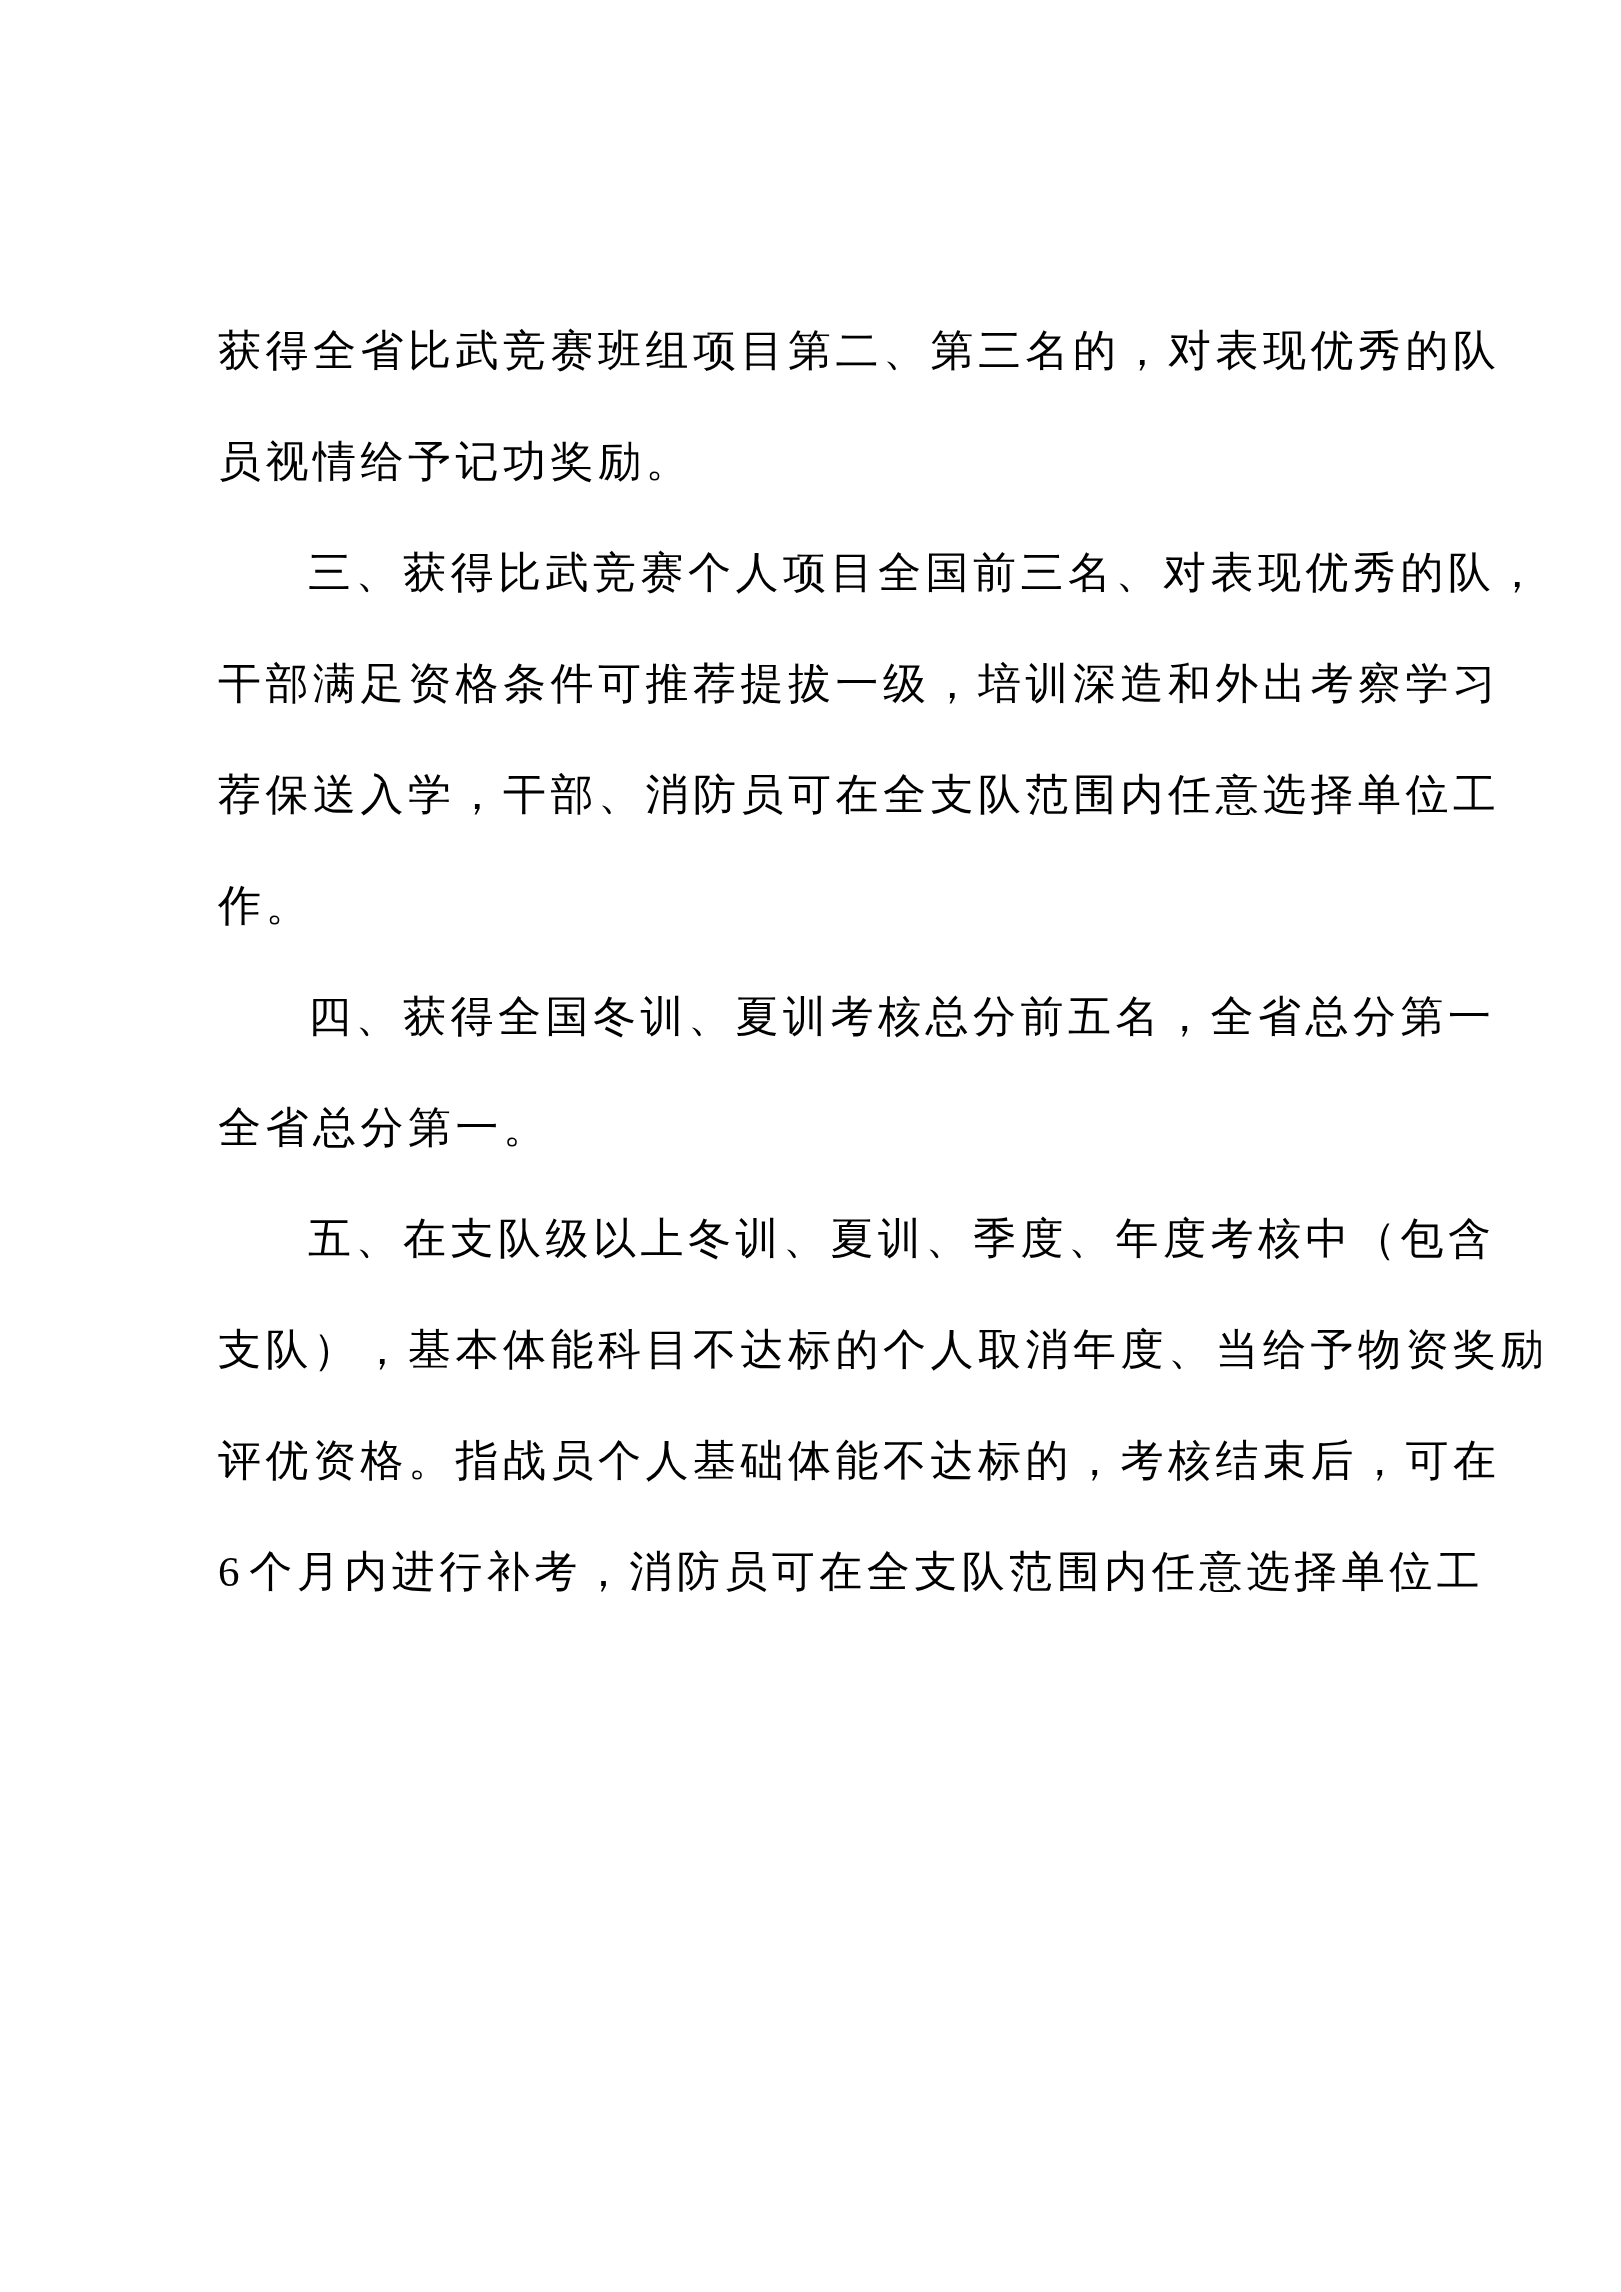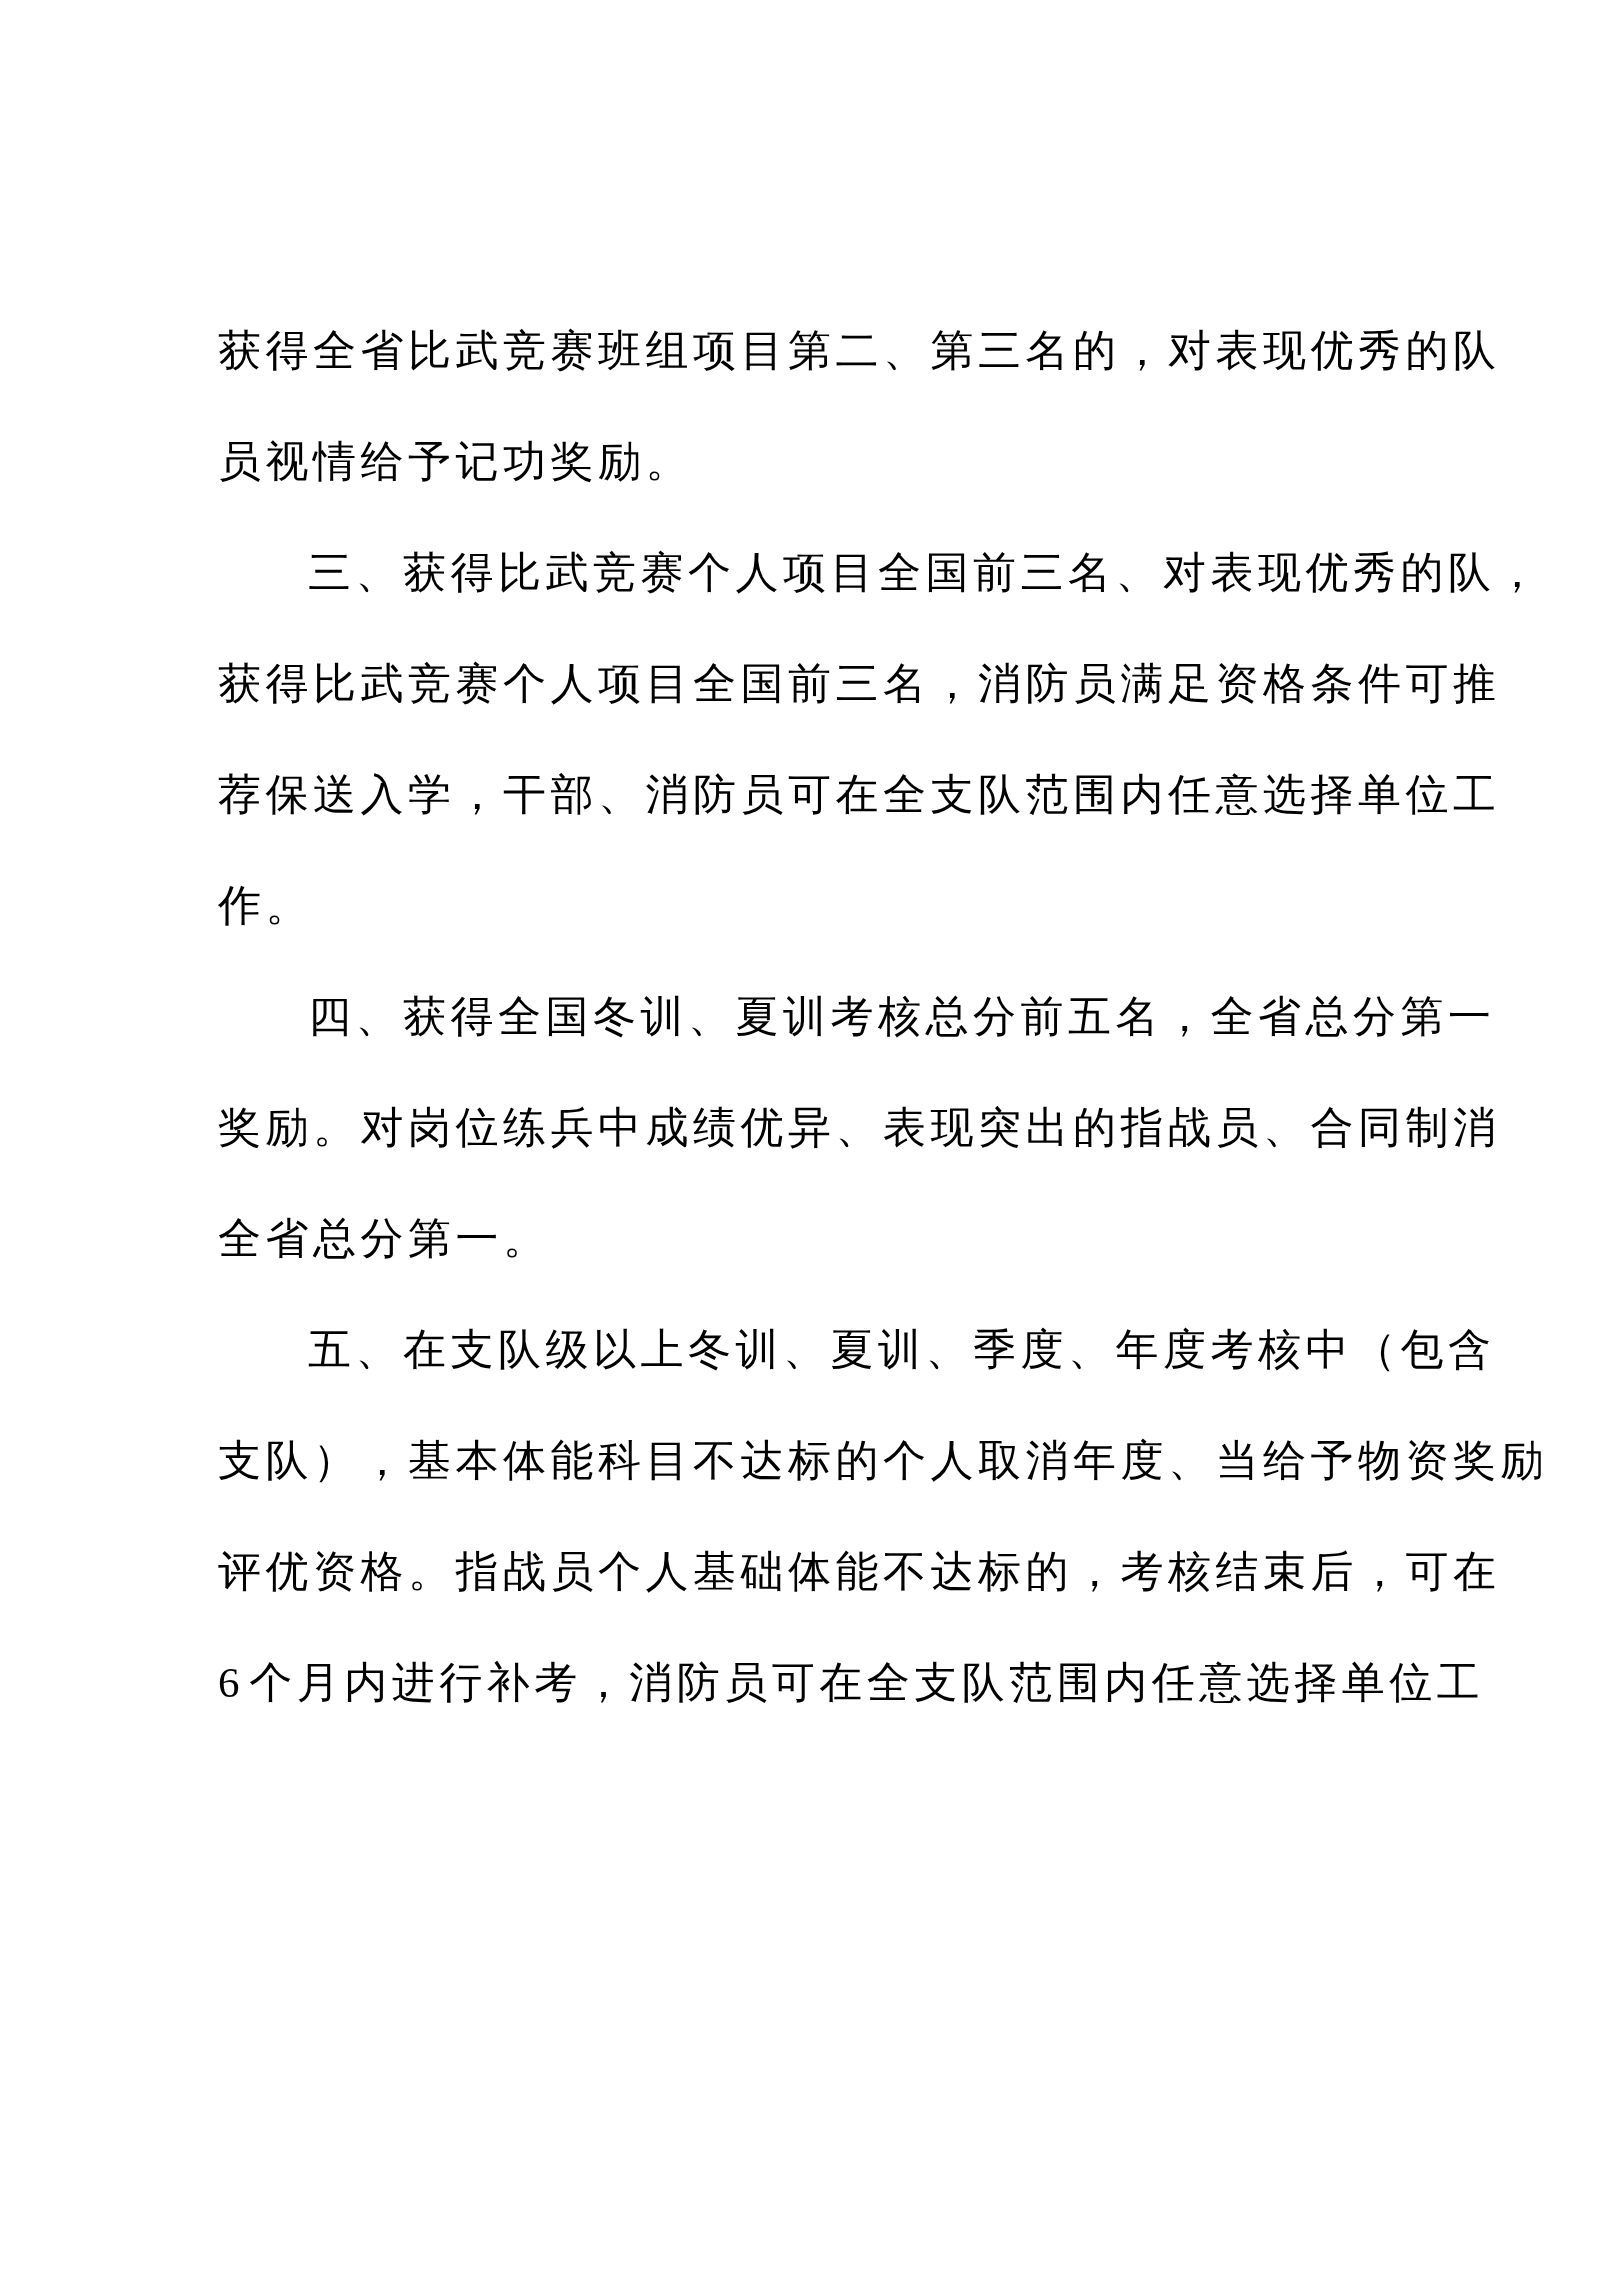--- a/index.html
+++ b/index.html
@@ -51,28 +51,27 @@
 <div class="page">
   <div class="body-text">
 
     <div class="paragraph">
       <div class="line">获得全省比武竞赛班组项目第二、第三名的，对表现优秀的队</div>
       <div class="line">员视情给予记功奖励。</div>
     </div>
 
     <div class="paragraph">
       <div class="line indent">三、获得比武竞赛个人项目全国前三名、对表现优秀的队，</div>
-      <div class="line">获得比武竞赛个人项目全国前三名，消防员满足资格条件可推</div>
+      <div class="line">干部满足资格条件可推荐提拔一级，培训深造和外出考察学习</div>
       <div class="line">荐保送入学，干部、消防员可在全支队范围内任意选择单位工</div>
       <div class="line">作。</div>
     </div>
 
     <div class="paragraph">
       <div class="line indent">四、获得全国冬训、夏训考核总分前五名，全省总分第一</div>
-      <div class="line">奖励。对岗位练兵中成绩优异、表现突出的指战员、合同制消</div>
       <div class="line">全省总分第一。</div>
     </div>
 
     <div class="paragraph">
       <div class="line indent">五、在支队级以上冬训、夏训、季度、年度考核中（包含</div>
       <div class="line">支队），基本体能科目不达标的个人取消年度、当给予物资奖励</div>
       <div class="line">评优资格。指战员个人基础体能不达标的，考核结束后，可在</div>
       <div class="line">
         <span class="num">6</span><span>个月内进行补考，消防员可在全支队范围内任意选择单位工</span>
       </div>

